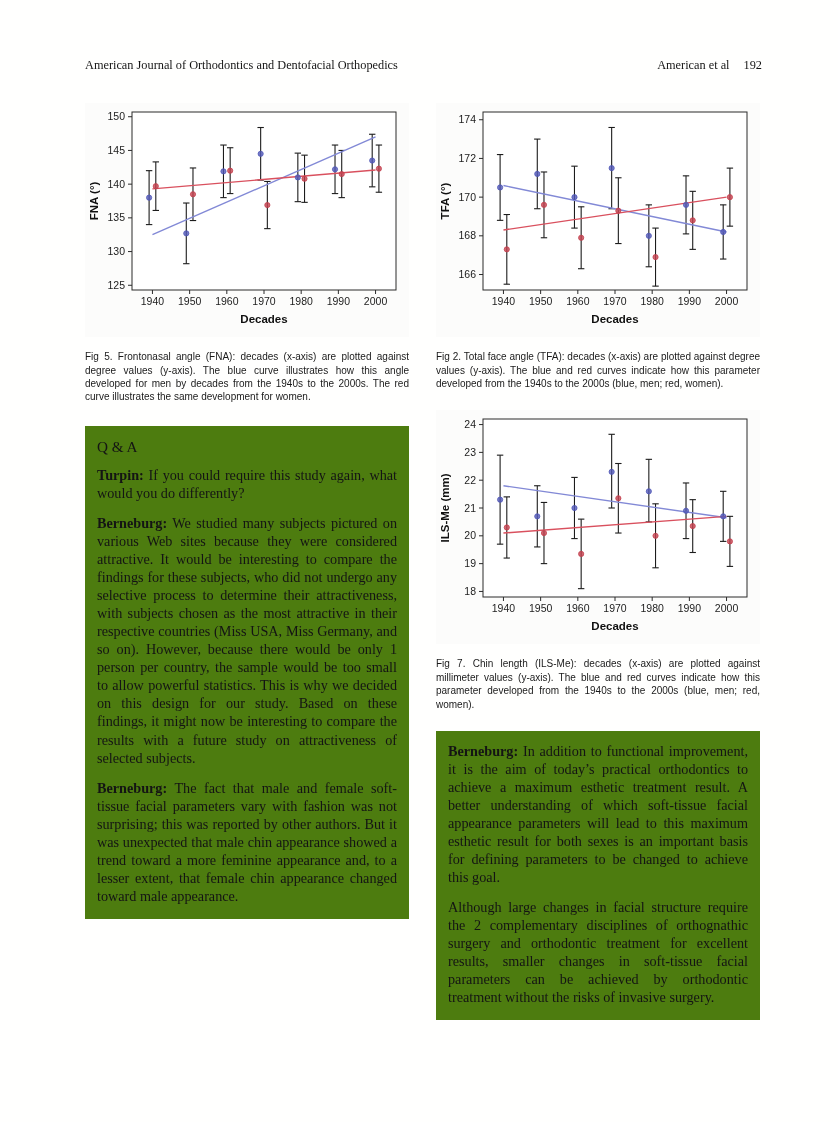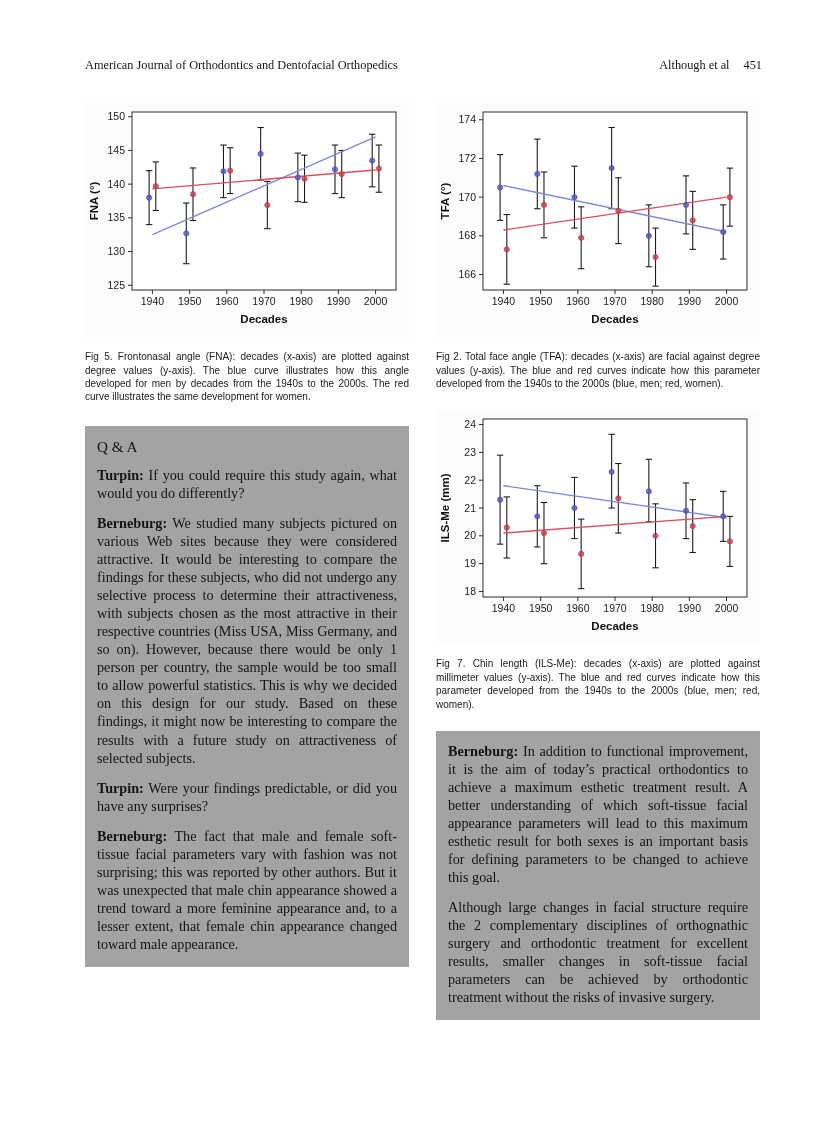--- a/index.html
+++ b/index.html
@@ -29,21 +29,21 @@
   figure { margin:0; }
   .chart-box { width:324px; background:#fcfcfb; }
   .fig-caption {
     margin-top:13px;
     font-family:"Liberation Sans", sans-serif;
     font-size:10px; line-height:1.34;
     text-align:justify; color:#1a1a1a;
   }
 
   .gray-box {
-    background:#a3a3a3;
+    background:#4d7c0f;
     padding:11px 12px 14px 12px;
     font-size:14.2px; line-height:1.27;
     text-align:justify;
   }
   .qa-box { margin-top:22px; }
   .quote-box { margin-top:20px; }
   .fig7-block { margin-top:20px; }
 
   .qa-heading { font-size:15.2px; font-weight:normal; margin-bottom:10px; }
   .para { margin-bottom:12px; }
@@ -57,21 +57,21 @@
 </head>
 <body>
 
 <div class="page">
 
   <header class="header">
     <div class="header-left">
       <div>American Journal of Orthodontics and Dentofacial Orthopedics</div>
     </div>
     <div class="header-right">
-      <span>Although et al</span><span class="pagenum">451</span>
+      <span>American et al</span><span class="pagenum">192</span>
     </div>
   </header>
 
   <div class="cols">
 
     <div class="col">
 
       <figure>
         <div class="chart-box"><svg width="324" height="230" viewBox="0 0 324 230">
               <rect x="47" y="9" width="264" height="178" fill="#ffffff" stroke="#2b2b2b" stroke-width="1"></rect>
@@ -172,24 +172,20 @@
         <h2 class="qa-heading">Q &amp; A</h2>
         <p class="para">
           <span class="speaker">Turpin:</span>
           <span>If you could require this study again, what would you do differently?</span>
         </p>
         <p class="para">
           <span class="speaker">Berneburg:</span>
           <span>We studied many subjects pictured on various Web sites because they were considered attractive. It would be interesting to compare the findings for these subjects, who did not undergo any selective process to determine their attractiveness, with subjects chosen as the most attractive in their respective countries (Miss USA, Miss Germany, and so on). However, because there would be only 1 person per country, the sample would be too small to allow powerful statistics. This is why we decided on this design for our study. Based on these findings, it might now be interesting to compare the results with a future study on attractiveness of selected subjects.</span>
         </p>
         <p class="para">
-          <span class="speaker">Turpin:</span>
-          <span>Were your findings predictable, or did you have any surprises?</span>
-        </p>
-        <p class="para">
           <span class="speaker">Berneburg:</span>
           <span>The fact that male and female soft-tissue facial parameters vary with fashion was not surprising; this was reported by other authors. But it was unexpected that male chin appearance showed a trend toward a more feminine appearance and, to a lesser extent, that female chin appearance changed toward male appearance.</span>
         </p>
       </section>
 
     </div>
 
     <div class="col">
 
       <figure>
@@ -275,21 +271,21 @@
               <circle cx="145.16338028169048" cy="134.76086956521715" r="2.6" fill="#c4404e" fill-opacity="0.8" stroke="#c4404e" stroke-width="0.8"></circle>
               <circle cx="182.3464788732398" cy="107.67391304347797" r="2.6" fill="#c4404e" fill-opacity="0.8" stroke="#c4404e" stroke-width="0.8"></circle>
               <circle cx="219.52957746478907" cy="154.10869565217365" r="2.6" fill="#c4404e" fill-opacity="0.8" stroke="#c4404e" stroke-width="0.8"></circle>
               <circle cx="256.71267605633835" cy="117.34782608695622" r="2.6" fill="#c4404e" fill-opacity="0.8" stroke="#c4404e" stroke-width="0.8"></circle>
               <circle cx="293.89577464788766" cy="94.13043478260865" r="2.6" fill="#c4404e" fill-opacity="0.8" stroke="#c4404e" stroke-width="0.8"></circle>
               <text x="179" y="220" text-anchor="middle" class="axis-label">Decades</text>
               <text transform="translate(13 98) rotate(-90)" text-anchor="middle" class="axis-label">TFA (°)</text>
             </svg></div>
         <figcaption class="fig-caption">
           <span>Fig 2.</span>
-          <span>Total face angle (TFA): decades (x-axis) are facial against degree values (y-axis). The blue and red curves indicate how this parameter developed from the 1940s to the 2000s (blue, men; red, women).</span>
+          <span>Total face angle (TFA): decades (x-axis) are plotted against degree values (y-axis). The blue and red curves indicate how this parameter developed from the 1940s to the 2000s (blue, men; red, women).</span>
         </figcaption>
       </figure>
 
       <figure class="fig7-block">
         <div class="chart-box"><svg width="324" height="230" viewBox="0 0 324 230">
               <rect x="47" y="9" width="264" height="178" fill="#ffffff" stroke="#2b2b2b" stroke-width="1"></rect>
               <line x1="43" y1="181.43750000000003" x2="47" y2="181.43750000000003" stroke="#2b2b2b" stroke-width="1"></line>
               <text x="40" y="184.93750000000003" text-anchor="end" class="tick">18</text>
               <line x1="43" y1="153.625" x2="47" y2="153.625" stroke="#2b2b2b" stroke-width="1"></line>
               <text x="40" y="157.125" text-anchor="end" class="tick">19</text>

